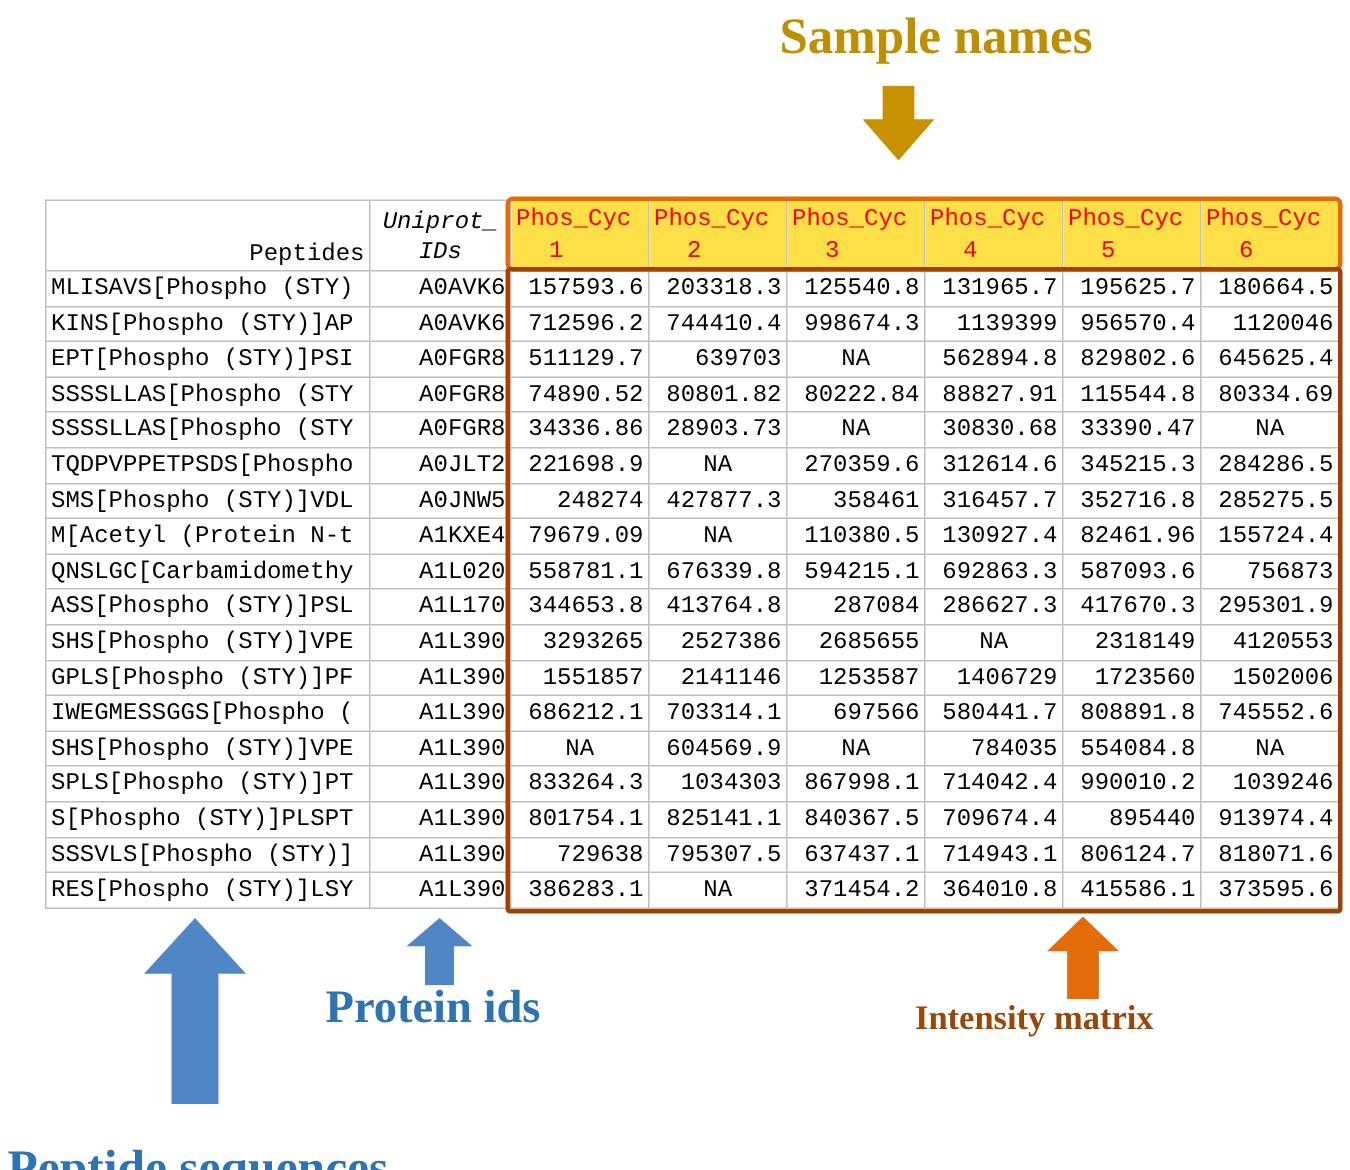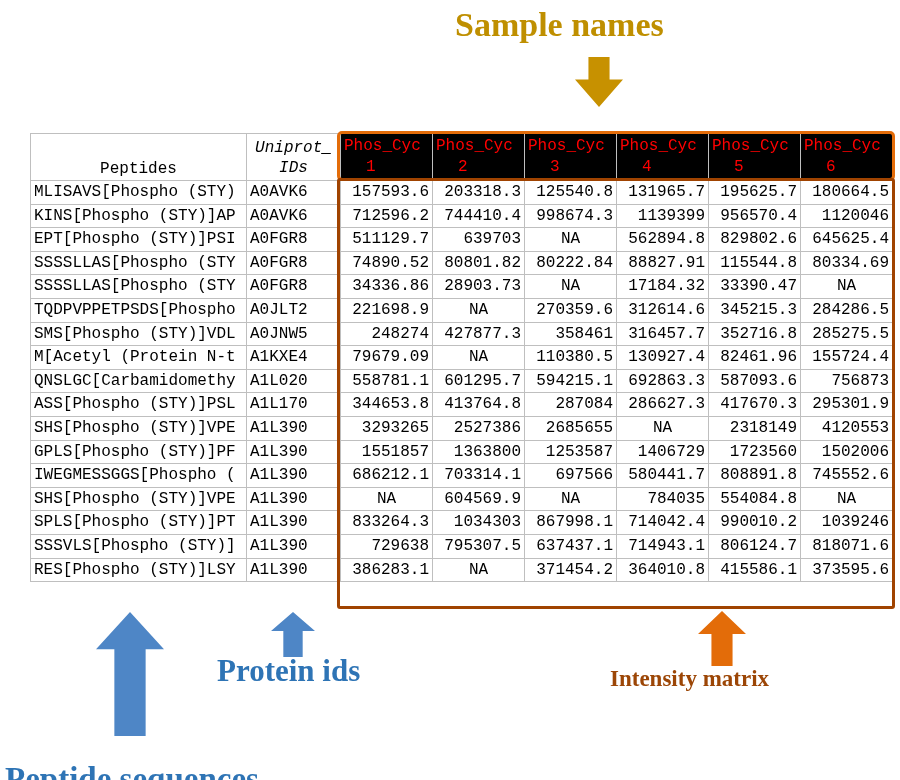--- a/index.html
+++ b/index.html
@@ -7,21 +7,21 @@
   .canvas {
     position:relative; width:900px; height:780px; background:#ffffff;
     overflow:hidden;
   }
 
   
   .label {
     position:absolute; font-family:"Liberation Serif","DejaVu Serif",serif;
     font-weight:bold; white-space:nowrap;
   }
-  .sample-label   { left:455px; top:6px;  width:290px; font-size:34px; color:#bf8f00; }
+  .sample-label   { left:479px; top:6px;  width:290px; text-align:center; font-size:34px; color:#bf8f00; }
   .peptide-label  { left:5px;   top:733px; font-size:33px; color:#2e74b5;margin-top:28px; }
   .protein-label  { left:217px; top:653px; font-size:31px; color:#2e74b5; }
   .intensity-label{ left:610px; top:666px; font-size:23px; color:#9c4606; }
 
   
   .arrow { position:absolute; }
   .arrow-down {
     left:575px; top:57px; width:48px; height:50px; background:#c79100;
     clip-path:polygon(28% 0,72% 0,72% 45%,100% 45%,50% 100%,0 45%,28% 45%);
   }
@@ -42,30 +42,30 @@
   .sheet {
     position:absolute; left:30px; top:133px;
     border-collapse:collapse; table-layout:fixed; background:#ffffff;
     font-family:"Liberation Mono","DejaVu Sans Mono",monospace;
   }
   .sheet th, .sheet td {
     border:1px solid #bfbfbf; font-weight:normal; font-size:16px;
     white-space:nowrap; overflow:hidden; color:#000000;
   }
   .sheet thead th { height:46px; padding:2px 3px; }
-  th.pep-h { text-align:center;  vertical-align:bottom; padding-bottom:4px; }
+  th.pep-h { text-align:right;  vertical-align:bottom; padding-bottom:4px; }
   th.uni-h { text-align:center; vertical-align:bottom; line-height:20px; padding-bottom:2px;font-style:italic; }
   th.sample {
-    background:#000000; color:#ff0000; text-align:left; vertical-align:middle;
+    background:#fde047; color:#ff0000; text-align:left; vertical-align:middle;
     line-height:21px; padding:1px 2px;
   }
   th.sample .num { padding-left:22px; }
   .sheet tbody td { height:22.6px; line-height:22.6px; padding:0 3px; }
   td.pep { text-align:left;font-family:Liberation Mono, monospace; }
-  td.uni { text-align:left; }
+  td.uni { text-align:right; }
   td.val { text-align:right; padding-right:5px; }
   td.val.na { text-align:center; padding-left:3px; }
 
   
   .header-outline {
     position:absolute; left:337px; top:131px; width:558px; height:50px;
     border:3px solid #e36c09; border-radius:5px; pointer-events:none;
   }
   .matrix-outline {
     position:absolute; left:337px; top:178px; width:558px; height:431px;
@@ -165,21 +165,21 @@
           <td class="val">88827.91</td>
           <td class="val">115544.8</td>
           <td class="val">80334.69</td>
         </tr>
         <tr>
           <td class="pep">SSSSLLAS[Phospho (STY</td>
           <td class="uni">A0FGR8</td>
           <td class="val">34336.86</td>
           <td class="val">28903.73</td>
           <td class="val na">NA</td>
-          <td class="val">17184.32</td>
+          <td class="val">30830.68</td>
           <td class="val">33390.47</td>
           <td class="val na">NA</td>
         </tr>
         <tr>
           <td class="pep">TQDPVPPETPSDS[Phospho</td>
           <td class="uni">A0JLT2</td>
           <td class="val">221698.9</td>
           <td class="val na">NA</td>
           <td class="val">270359.6</td>
           <td class="val">312614.6</td>
@@ -203,21 +203,21 @@
           <td class="val na">NA</td>
           <td class="val">110380.5</td>
           <td class="val">130927.4</td>
           <td class="val">82461.96</td>
           <td class="val">155724.4</td>
         </tr>
         <tr>
           <td class="pep">QNSLGC[Carbamidomethy</td>
           <td class="uni">A1L020</td>
           <td class="val">558781.1</td>
-          <td class="val">601295.7</td>
+          <td class="val">676339.8</td>
           <td class="val">594215.1</td>
           <td class="val">692863.3</td>
           <td class="val">587093.6</td>
           <td class="val">756873</td>
         </tr>
         <tr>
           <td class="pep">ASS[Phospho (STY)]PSL</td>
           <td class="uni">A1L170</td>
           <td class="val">344653.8</td>
           <td class="val">413764.8</td>
@@ -233,21 +233,21 @@
           <td class="val">2527386</td>
           <td class="val">2685655</td>
           <td class="val na">NA</td>
           <td class="val">2318149</td>
           <td class="val">4120553</td>
         </tr>
         <tr>
           <td class="pep">GPLS[Phospho (STY)]PF</td>
           <td class="uni">A1L390</td>
           <td class="val">1551857</td>
-          <td class="val">1363800</td>
+          <td class="val">2141146</td>
           <td class="val">1253587</td>
           <td class="val">1406729</td>
           <td class="val">1723560</td>
           <td class="val">1502006</td>
         </tr>
         <tr>
           <td class="pep">IWEGMESSGGS[Phospho (</td>
           <td class="uni">A1L390</td>
           <td class="val">686212.1</td>
           <td class="val">703314.1</td>
@@ -270,20 +270,30 @@
           <td class="pep">SPLS[Phospho (STY)]PT</td>
           <td class="uni">A1L390</td>
           <td class="val">833264.3</td>
           <td class="val">1034303</td>
           <td class="val">867998.1</td>
           <td class="val">714042.4</td>
           <td class="val">990010.2</td>
           <td class="val">1039246</td>
         </tr>
         <tr>
+          <td class="pep">S[Phospho (STY)]PLSPT</td>
+          <td class="uni">A1L390</td>
+          <td class="val">801754.1</td>
+          <td class="val">825141.1</td>
+          <td class="val">840367.5</td>
+          <td class="val">709674.4</td>
+          <td class="val">895440</td>
+          <td class="val">913974.4</td>
+        </tr>
+        <tr>
           <td class="pep">SSSVLS[Phospho (STY)]</td>
           <td class="uni">A1L390</td>
           <td class="val">729638</td>
           <td class="val">795307.5</td>
           <td class="val">637437.1</td>
           <td class="val">714943.1</td>
           <td class="val">806124.7</td>
           <td class="val">818071.6</td>
         </tr>
         <tr>

